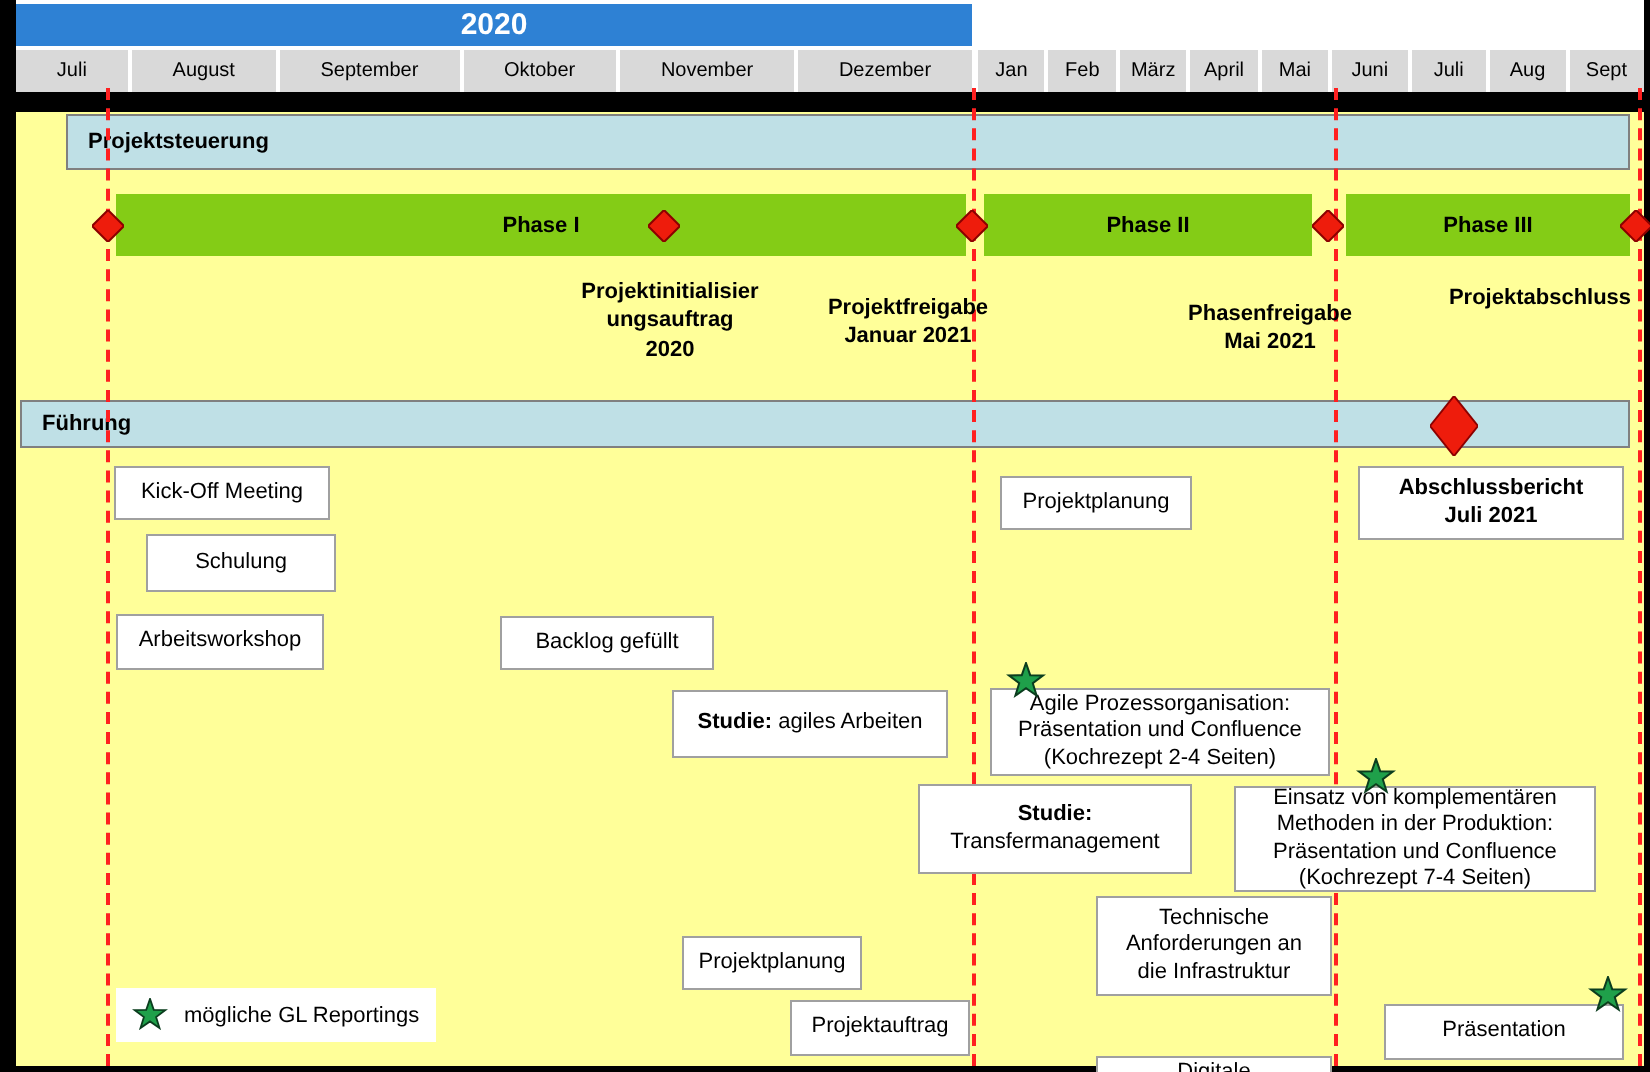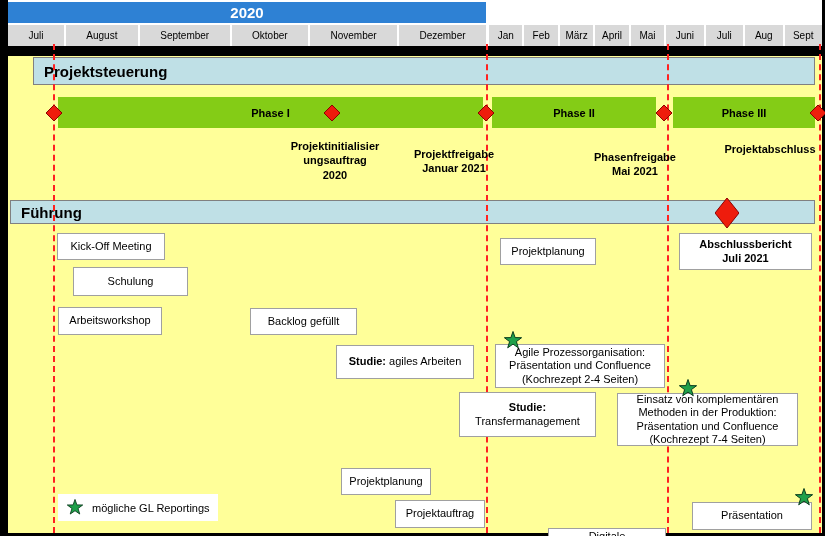--- a/index.html
+++ b/index.html
@@ -8,21 +8,21 @@
   
   #header{position:absolute;left:8px;top:0;width:814px;height:46px;background:#fff;}
   .yearbar{position:absolute;top:2px;height:21px;background:#2e81d4;color:#fff;
            font-weight:bold;font-size:15px;display:flex;align-items:center;justify-content:center;}
   .monthrow{position:absolute;top:25px;height:21px;display:flex;gap:2px;}
   .mcell{background:#d9d9d9;color:#000;font-size:10px;display:flex;align-items:center;
          justify-content:center;flex:1 1 auto;}
   
   #canvas{position:absolute;left:8px;top:56px;width:814px;height:477px;background:#ffff99;}
   .lane{position:absolute;background:#bfe0e6;border:1px solid #808080;
-        font-weight:bold;font-size:15px;color:#000;display:flex;align-items:center;
+        font-weight:bold;font-size:11px;color:#000;display:flex;align-items:center;
         padding-left:10px;box-sizing:border-box;z-index:1;}
   .phasebar{position:absolute;top:97px;height:31px;background:#84cc16;display:flex;
             align-items:center;justify-content:center;font-weight:bold;font-size:11px;
             color:#000;z-index:3;}
   .dash{position:absolute;top:44px;height:489px;width:0;border-left:2px dashed #ff2020;z-index:2;}
   .milestone-label{position:absolute;font-weight:bold;font-size:11px;color:#000;
                    text-align:center;white-space:pre-line;line-height:1.3;z-index:3;}
   .wbox{position:absolute;background:#fff;border:1px solid #a0a0a0;color:#000;font-size:11px;
         display:flex;align-items:center;justify-content:center;text-align:center;
         white-space:pre-line;line-height:1.2;box-sizing:border-box;z-index:3;padding:2px;}
@@ -110,21 +110,21 @@
   <div class="milestone-label" style="left:275px;top:139px;width:120px;">Projektinitialisier
 ungsauftrag
 2020</div>
   <div class="milestone-label" style="left:393px;top:147px;width:122px;">Projektfreigabe
 Januar 2021</div>
   <div class="milestone-label" style="left:576px;top:150px;width:118px;">Phasenfreigabe
 Mai 2021</div>
   <div class="milestone-label" style="left:700px;top:142px;width:140px;">Projektabschluss</div>
 
   <div class="wbox" style="left:57px;top:233px;width:108px;height:27px;">Kick-Off Meeting</div>
-  <div class="wbox" style="left:73px;top:267px;width:115px;height:29px;">Schulung</div>
+  <div class="wbox" style="left:73px;top:267px;width:95px;height:29px;">Schulung</div>
   <div class="wbox" style="left:58px;top:307px;width:104px;height:28px;">Arbeitsworkshop</div>
   <div class="wbox" style="left:336px;top:345px;width:138px;height:34px;">
     <span><b>Studie:</b><span> agiles Arbeiten</span></span>
   </div>
 
   <div class="wbox" style="left:250px;top:308px;width:107px;height:27px;">Backlog gefüllt</div>
 
   <div class="wbox" style="left:500px;top:238px;width:96px;height:27px;">Projektplanung</div>
   <div class="wbox" style="left:679px;top:233px;width:133px;height:37px;font-weight:bold;">Abschlussbericht
 Juli 2021</div>
@@ -141,20 +141,23 @@
   </div>
 
   <div class="wbox" style="left:617px;top:393px;width:181px;height:53px;">Einsatz von komplementären
 Methoden in der Produktion:
 Präsentation und Confluence
 (Kochrezept 7-4 Seiten)</div>
   <svg class="star" style="left:678px;top:379px;" width="20" height="19" viewBox="0 0 20 19">
       <polygon points="10,0.5 12.1,6.6 18.6,6.7 13.4,10.6 15.3,16.8 10,13.1 4.7,16.8 6.6,10.6 1.4,6.7 7.9,6.6" fill="#1fa04a" stroke="#0b3d1e" stroke-width="1"></polygon>
     </svg>
 
+  <div class="wbox" style="left:548px;top:448px;width:118px;height:50px;">Technische
+Anforderungen an
+die Infrastruktur</div>
   <div class="wbox" style="left:548px;top:500px;width:118px;height:31px;margin-top:28px;">Digitale
 Supportprodukte</div>
 
   <div class="wbox" style="left:341px;top:468px;width:90px;height:27px;">Projektplanung</div>
   <div class="wbox" style="left:395px;top:500px;width:90px;height:28px;">Projektauftrag</div>
 
   <div class="wbox" style="left:692px;top:502px;width:120px;height:28px;">Präsentation</div>
   <svg class="star" style="left:794px;top:488px;" width="20" height="19" viewBox="0 0 20 19">
       <polygon points="10,0.5 12.1,6.6 18.6,6.7 13.4,10.6 15.3,16.8 10,13.1 4.7,16.8 6.6,10.6 1.4,6.7 7.9,6.6" fill="#1fa04a" stroke="#0b3d1e" stroke-width="1"></polygon>
     </svg>

